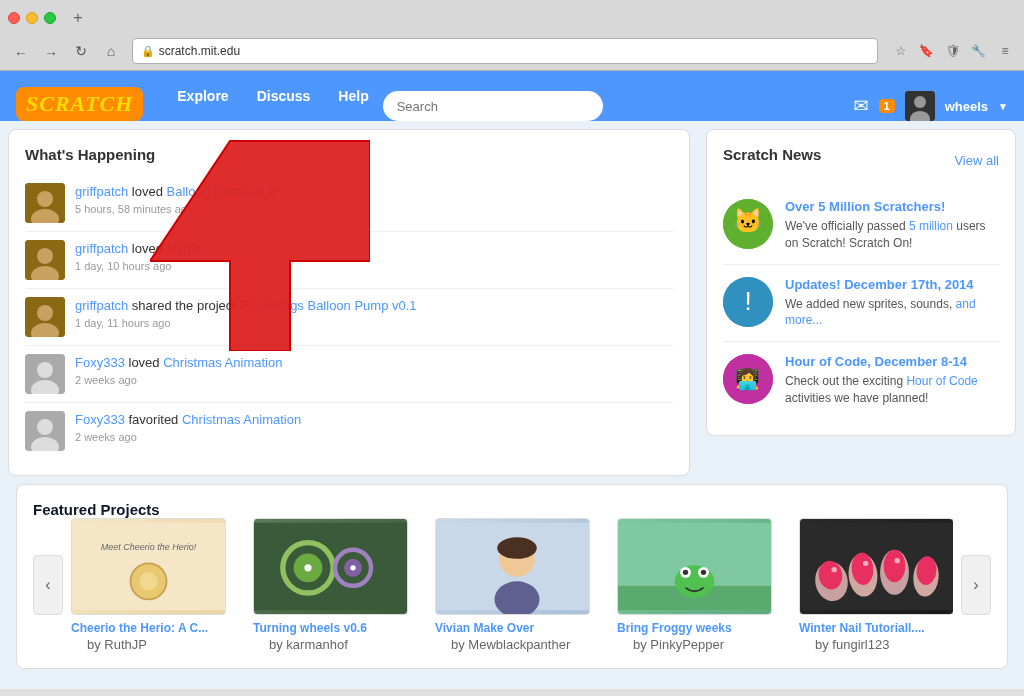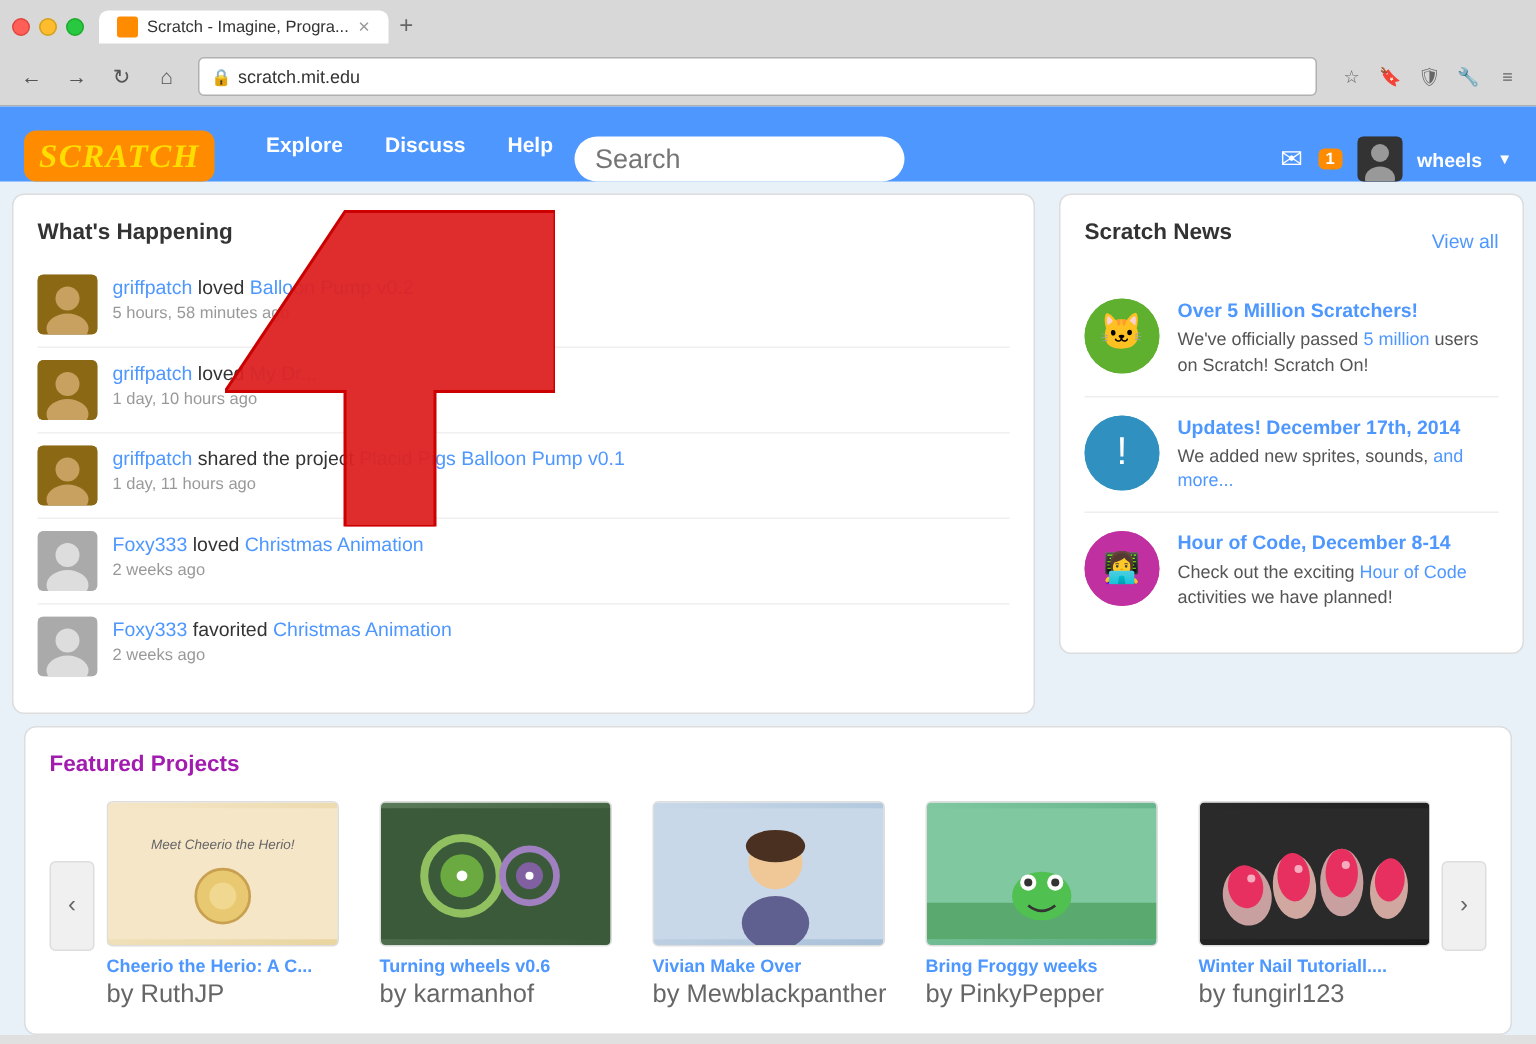--- a/index.html
+++ b/index.html
@@ -26,21 +26,21 @@
     .browser-icon-btn { width: 22px; height: 22px; display: flex; align-items: center; justify-content: center; color: #666; font-size: 12px; cursor: pointer; }
 
     
     .scratch-app { background: #e8f0f8; min-height: calc(696px - 78px); }
 
     
     .scratch-header { background: #4d97ff; padding: 0; display: flex; align-items: flex-end; height: 50px; padding: 0 16px; }
     .scratch-logo { background: #ff8c00; border-radius: 8px; padding: 4px 10px; font-size: 22px; font-weight: 900; color: white; font-style: italic; letter-spacing: 1px; margin-right: 20px; font-family: Georgia, serif; }
     .scratch-logo span { color: #ffdd00; }
     .nav-link { color: white; text-decoration: none; font-size: 14px; font-weight: bold; padding: 0 14px; height: 50px; display: flex; align-items: center; cursor: pointer; }
-    .search-bar { flex: 1; max-width: 220px; height: 30px; border-radius: 15px; border: none; padding: 0 14px; font-size: 18px; color: #666; outline: none; background: white; }
+    .search-bar { flex: 1; max-width: 220px; height: 30px; border-radius: 15px; border: none; padding: 0 14px; font-size: 13px; color: #666; outline: none; background: white; }
     .header-right { margin-left: auto; display: flex; align-items: center; gap: 10px; }
     .mail-icon { color: white; font-size: 18px; }
     .msg-badge { background: #ff8c00; border-radius: 4px; color: white; font-size: 11px; font-weight: bold; padding: 1px 5px; }
     .user-avatar { width: 30px; height: 30px; border-radius: 4px; background: #333; overflow: hidden; display: flex; align-items: center; justify-content: center; }
     .user-name { color: white; font-size: 13px; font-weight: bold; cursor: pointer; }
     .dropdown-arrow { color: white; font-size: 10px; }
 
     
     .main-content { padding: 8px; display: flex; gap: 16px; }
     .left-panel { flex: 1; min-width: 0; }
@@ -63,28 +63,28 @@
     .news-icon { width: 50px; height: 50px; border-radius: 50%; flex-shrink: 0; display: flex; align-items: center; justify-content: center; font-size: 24px; }
     .news-content { flex: 1; }
     .news-title { font-size: 13px; font-weight: bold; color: #4d97ff; cursor: pointer; margin-bottom: 4px; }
     .news-desc { font-size: 12px; color: #555; line-height: 1.4; }
     .news-desc a { color: #4d97ff; }
     .card-header { display: flex; align-items: center; justify-content: space-between; margin-bottom: 12px; }
     .view-all { color: #4d97ff; font-size: 13px; text-decoration: none; cursor: pointer; }
 
     
     .featured-section { background: white; border-radius: 8px; padding: 16px; border: 1px solid #ddd; margin: 0 16px 16px; }
-    .featured-title { font-size: 15px; font-weight: bold; color: #a21caf; margin-bottom: 16px; }
+    .featured-title { font-size: 15px; font-weight: bold; color: #0f172a; margin-bottom: 0; }
     .featured-carousel { display: flex; align-items: center; gap: 8px; }
     .carousel-btn { width: 30px; height: 60px; background: #f0f0f0; border: 1px solid #ddd; border-radius: 4px; cursor: pointer; display: flex; align-items: center; justify-content: center; color: #666; font-size: 16px; flex-shrink: 0; }
     .featured-projects { display: flex; gap: 12px; flex: 1; overflow: hidden; }
     .project-card { width: 170px; flex-shrink: 0; }
     .project-thumb { width: 155px; height: 97px; border-radius: 4px; overflow: hidden; border: 1px solid #ddd; margin-bottom: 6px; background: #e0e8ff; display: flex; align-items: center; justify-content: center; }
     .project-title { font-size: 12px; color: #4d97ff; font-weight: bold; cursor: pointer; margin-bottom: 2px; }
-    .project-author { font-size: 17px; color: #666; }
+    .project-author { font-size: 13px; color: #666; margin-left: 16px; }
 
     
     .griffpatch-avatar { background: #8b6914; border-radius: 4px; width: 40px; height: 40px; display: flex; align-items: center; justify-content: center; }
     .foxy-avatar { background: #ccc; border-radius: 4px; width: 40px; height: 40px; display: flex; align-items: center; justify-content: center; }
 
     
     .thumb-cheerio { background: linear-gradient(135deg, #f5e6c8, #e8d5a0); }
     .thumb-wheels { background: linear-gradient(135deg, #5a7a5a, #3a5a3a); }
     .thumb-vivian { background: linear-gradient(135deg, #c8d8e8, #a8c0d8); }
     .thumb-froggy { background: linear-gradient(135deg, #7fc8a0, #5aaa80); }
@@ -96,25 +96,20 @@
   </style>
 </head>
 <body>
 
 <div class="browser-chrome">
   <div class="browser-titlebar">
     <div class="browser-dots">
       <div class="browser-dot red"></div>
       <div class="browser-dot yellow"></div>
       <div class="browser-dot green"></div>
-    </div>
-    <div class="browser-tab">
-      <div class="tab-favicon"></div>
-      <span>Scratch - Imagine, Progra...</span>
-      <span class="tab-close">✕</span>
     </div>
     <button class="browser-new-tab">+</button>
   </div>
   <div class="browser-nav">
     <button class="browser-nav-btn">←</button>
     <button class="browser-nav-btn">→</button>
     <button class="browser-nav-btn">↻</button>
     <button class="browser-nav-btn">⌂</button>
     <div class="address-bar">
       <span style="color:#999;margin-right:4px;font-size:11px;">🔒</span>

